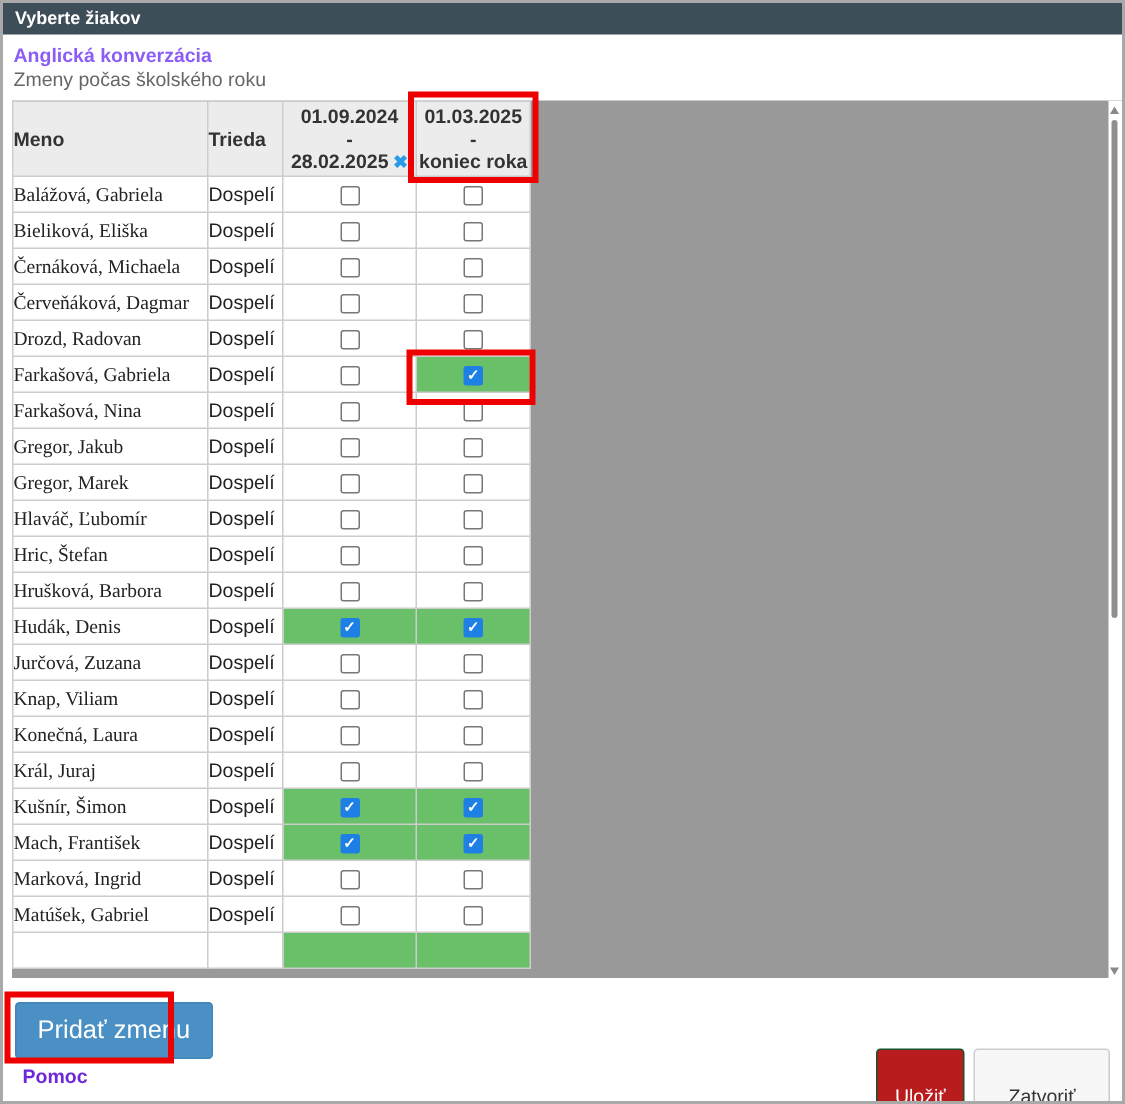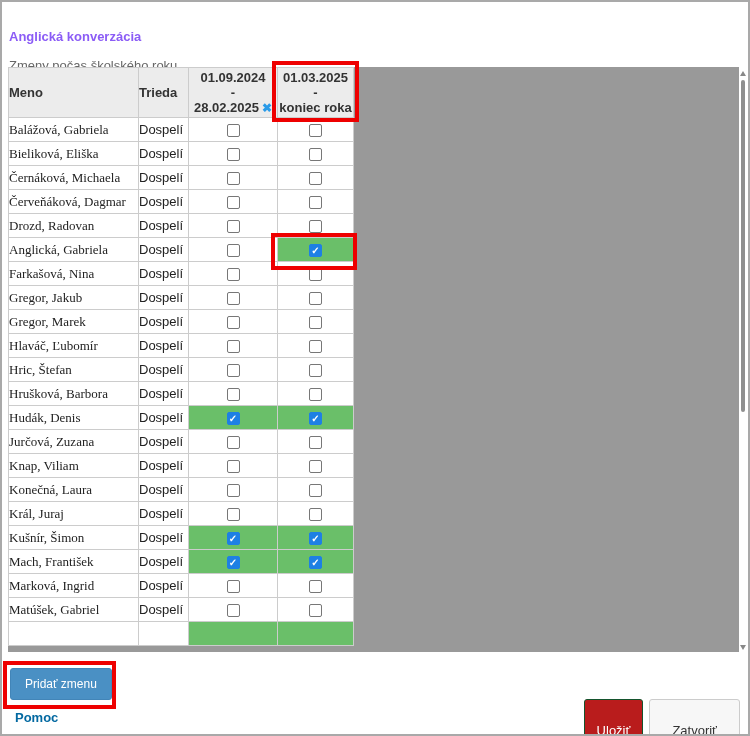--- a/index.html
+++ b/index.html
@@ -6,21 +6,21 @@
   .frame{
     position:relative;width:750px;height:736px;box-sizing:border-box;
     border:2px solid #a9a9a9;background:#fff;overflow:hidden;
     font-family:"Liberation Sans", sans-serif;color:#222;
   }
   .titlebar{
     position:absolute;left:0;top:0;right:0;height:21px;background:#3e4e59;
     color:#fff;font-size:12px;font-weight:bold;line-height:21px;padding-left:8px;
   }
   .course{position:absolute;left:7px;top:27px;font-size:13px;font-weight:bold;color:#8b5cf6;}
-  .subtitle{position:absolute;left:7px;top:43px;font-size:13px;color:#666;margin-top:13px;}
+  .subtitle{position:absolute;left:7px;top:43px;font-size:13px;color:#666;}
 
   .scrollregion{
     position:absolute;left:6px;top:65px;width:740px;height:585px;
     background:#999;overflow:hidden;
   }
   table.students{
     border-collapse:collapse;table-layout:fixed;width:345px;background:#fff;
     font-size:13px;
   }
   table.students th, table.students td{
@@ -59,25 +59,25 @@
     border-bottom:5px solid #888;
   }
   .arrow-down{
     position:absolute;left:1px;bottom:2px;width:0;height:0;
     border-left:3px solid transparent;border-right:3px solid transparent;
     border-top:5px solid #888;
   }
 
   .add-change{
     position:absolute;left:8px;top:666px;background:#4a90c4;color:#fff;
-    border:1px solid #4285b8;border-radius:3px;font-size:12px;padding:8px 14px;
+    border:1px solid #4285b8;border-radius:3px;font-size:17px;padding:8px 14px;
     font-family:"Liberation Sans", sans-serif;cursor:pointer;
   }
   .help-link{
-    position:absolute;left:13px;top:708px;color:#0369a1;font-weight:bold;
+    position:absolute;left:13px;top:708px;color:#6d28d9;font-weight:bold;
     font-size:13px;text-decoration:none;cursor:pointer;
   }
   .footer-buttons{position:absolute;right:8px;top:697px;display:flex;gap:6px;}
   .btn-save{
     background:#b91c1c;color:#fff;border:1px solid #14532d;border-radius:3px;
     font-size:13px;padding:23px 12px;font-family:"Liberation Sans", sans-serif;cursor:pointer;
   }
   .btn-close{
     background:#f7f7f7;color:#333;border:1px solid #ccc;border-radius:3px;
     font-size:13px;padding:7px 22px;font-family:"Liberation Sans", sans-serif;cursor:pointer;
@@ -88,20 +88,23 @@
   }
   #anno-header{left:270px;top:59px;width:87px;height:61px;}
   #anno-cell{left:269px;top:231px;width:86px;height:37px;}
   #anno-button{left:1px;top:659px;width:113px;height:48px;}
 </style>
 </head>
 <body>
 
 <div class="frame">
 
+  <div class="titlebar">
+    <span>Vyberte žiakov</span>
+  </div>
 
   <div class="course">Anglická konverzácia</div>
   <div class="subtitle">Zmeny počas školského roku</div>
 
   <div class="scrollregion">
     <table class="students">
       <colgroup>
         <col class="c-name">
           <col class="c-class">
           <col class="c-p1">
@@ -148,21 +151,21 @@
             <td class="cb-cell"><span class="cb"></span></td>
             <td class="cb-cell"><span class="cb"></span></td>
           </tr>
           <tr>
             <td class="name">Drozd, Radovan</td>
             <td class="cls">Dospelí</td>
             <td class="cb-cell"><span class="cb"></span></td>
             <td class="cb-cell"><span class="cb"></span></td>
           </tr>
           <tr>
-            <td class="name">Anglická, Gabriela</td>
+            <td class="name">Farkašová, Gabriela</td>
             <td class="cls">Dospelí</td>
             <td class="cb-cell"><span class="cb"></span></td>
             <td class="cb-cell on"><span class="cb checked">✓</span></td>
           </tr>
           <tr>
             <td class="name">Farkašová, Nina</td>
             <td class="cls">Dospelí</td>
             <td class="cb-cell"><span class="cb"></span></td>
             <td class="cb-cell"><span class="cb"></span></td>
           </tr>

